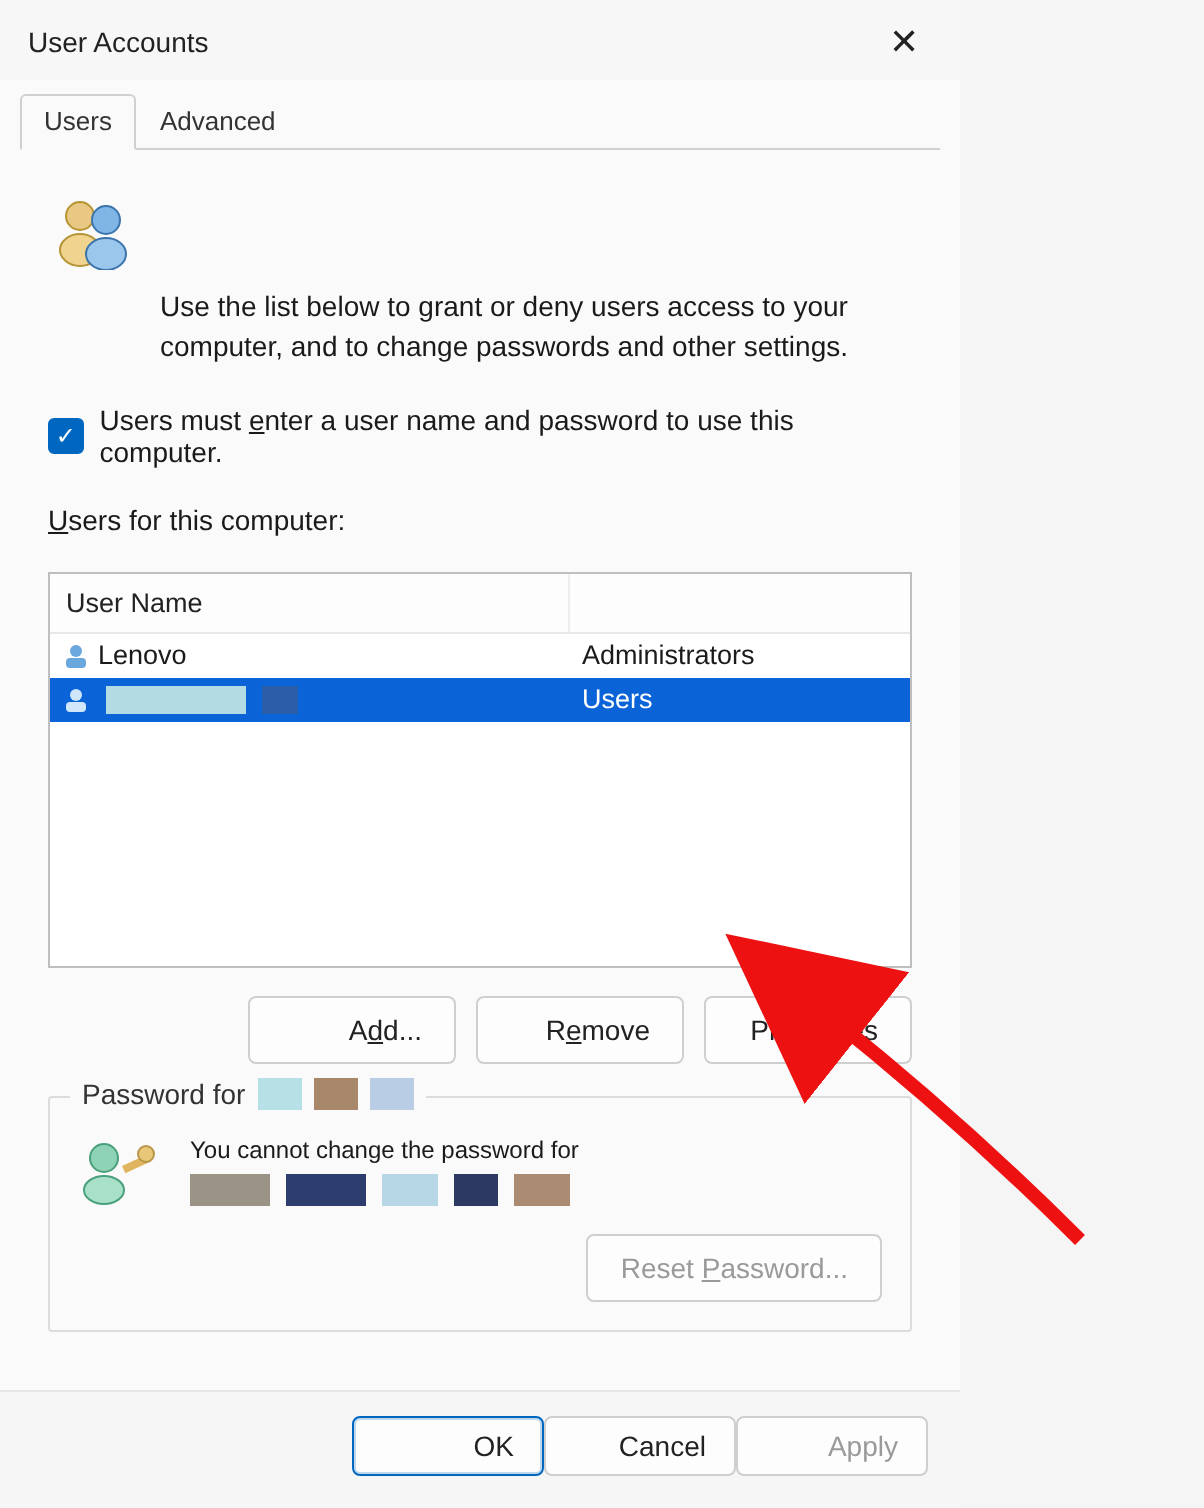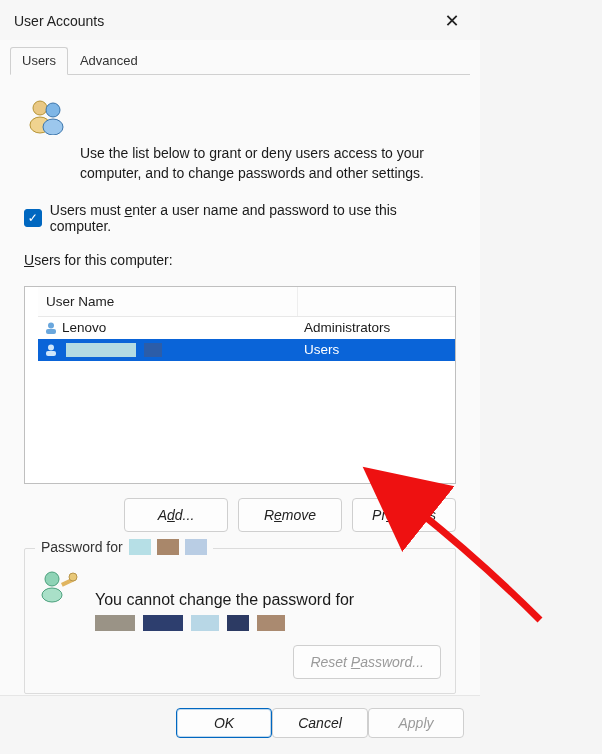--- a/index.html
+++ b/index.html
@@ -104,21 +104,20 @@
     margin: 0 4px 18px 4px;
   }
   .ul { text-decoration: underline; }
   .listview {
     border: 1px solid #bfbfbf;
     background: #fff;
     height: 198px;
     margin: 0 4px 14px 4px;
     display: flex;
     flex-direction: column;
-    padding-left: 13px;
   }
   .lv-head {
     display: flex;
     font-size: 13.5px;
     color: #222;
     border-bottom: 1px solid #e8e8e8;
     background: #fdfdfd;
   }
   .lv-head .col {
     padding: 7px 8px;
@@ -154,22 +153,21 @@
   }
   .btn {
     min-width: 104px;
     padding: 8px 16px;
     font-size: 14px;
     background: #fdfdfd;
     border: 1px solid #cfcfcf;
     border-radius: 4px;
     cursor: pointer;
     color: #222;
-    text-align: center;
-    font-style: italic;
+    text-align: right;
   }
   .btn.disabled {
     color: #9a9a9a;
     cursor: default;
   }
   .groupbox {
     border: 1px solid #dcdcdc;
     border-radius: 2px;
     margin: 0 4px 2px 4px;
     padding: 18px 14px 14px 14px;
@@ -184,21 +182,21 @@
     color: #333;
     display: flex;
     align-items: center;
     gap: 6px;
   }
   .legend .sw { width:22px; height:16px; display:inline-block;}
   .pw-body {
     display:flex; gap: 16px; align-items:flex-start;
   }
   .key-icon { width:40px; height:36px; flex:0 0 40px;}
-  .pw-text { font-size:16px; line-height:1.4;margin-top:22px; }
+  .pw-text { font-size:12px; line-height:1.4; }
   .swline { display:flex; gap:8px; margin-top:4px;}
   .swline span { height:16px; display:inline-block;}
   .reset-row { display:flex; justify-content:flex-end; margin-top:14px;}
   .bottom-bar {
     position:absolute;
     left:0; right:0; bottom:0;
     padding: 12px 16px 16px 16px;
     display:flex;
     justify-content:flex-end;
     border-top: 1px solid #e6e6e6;

